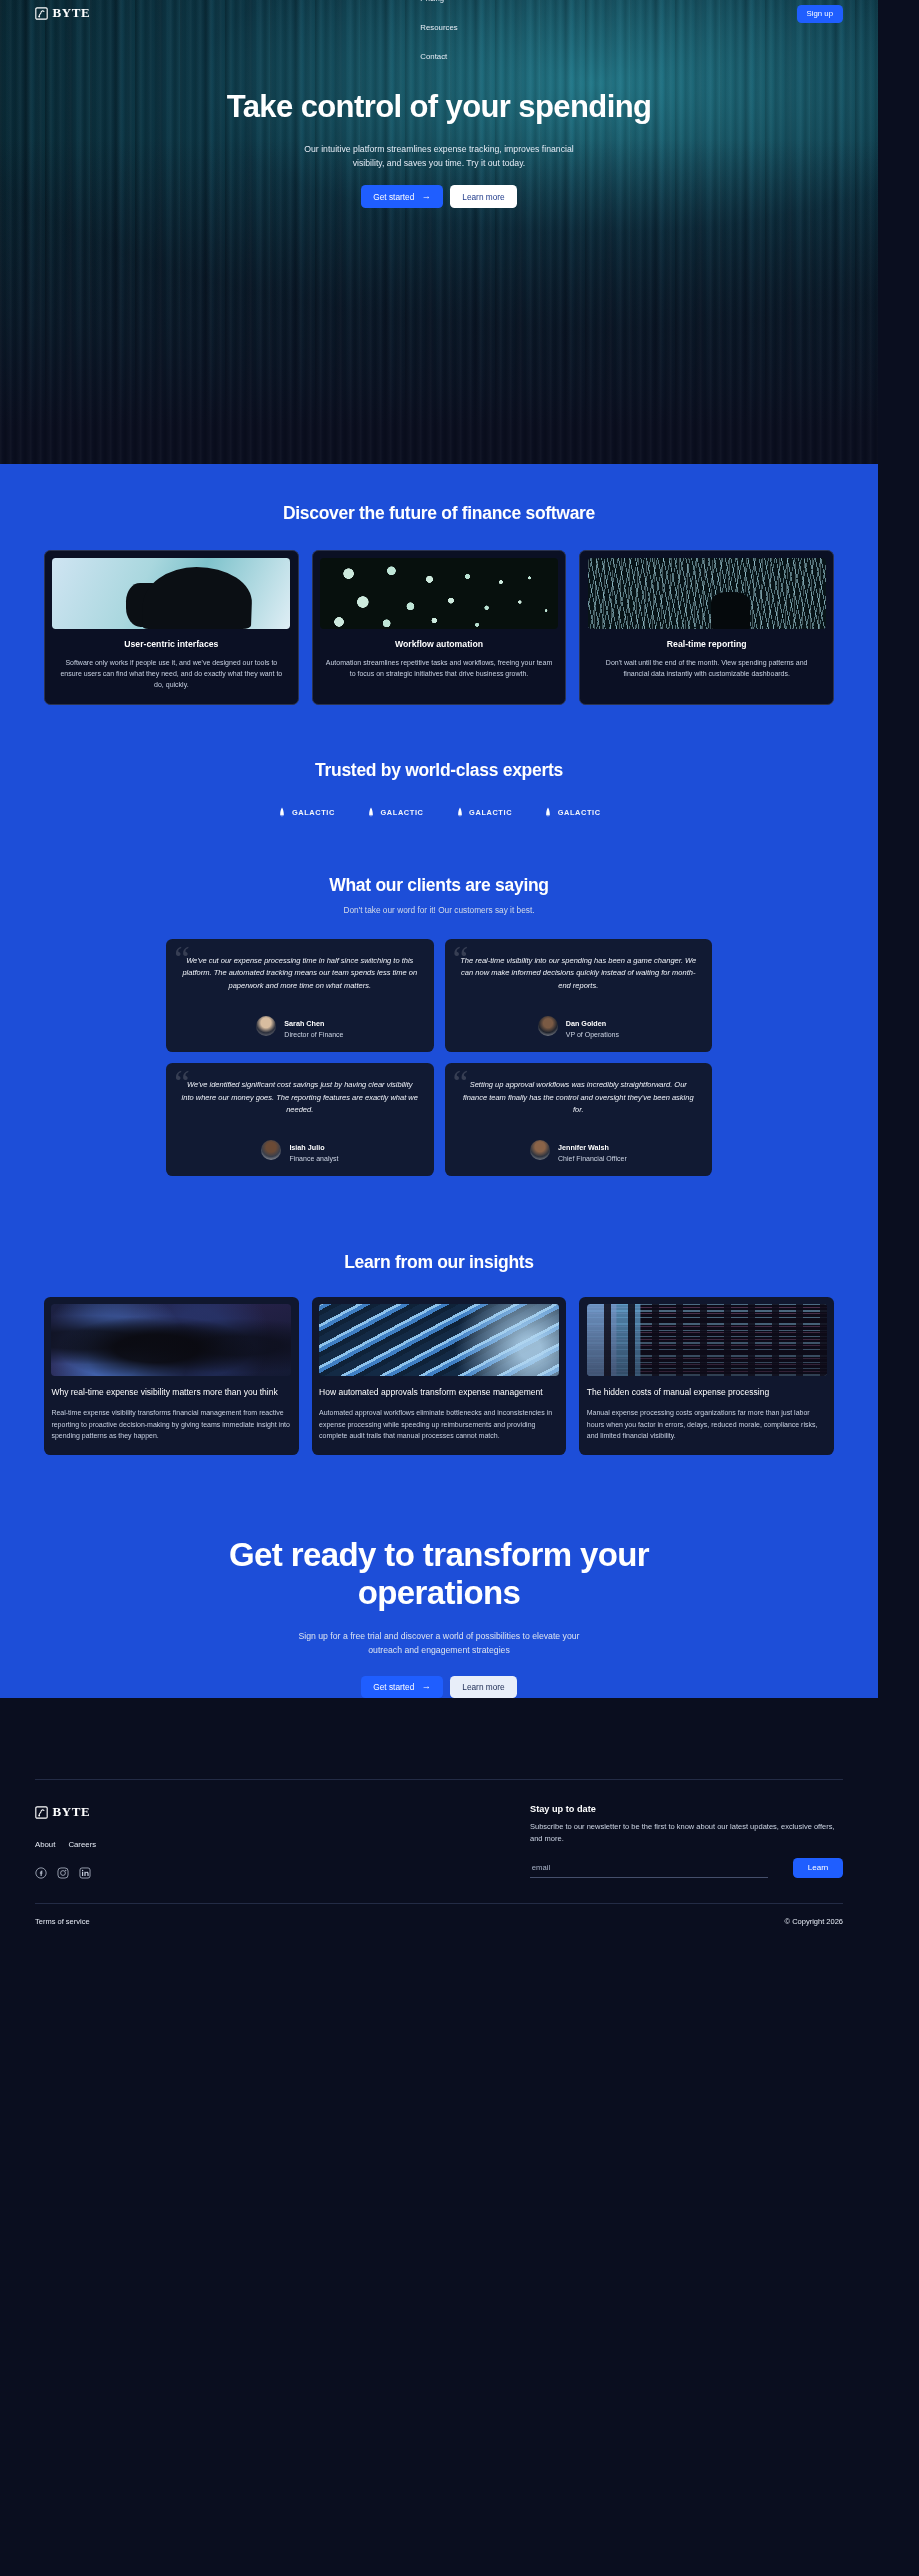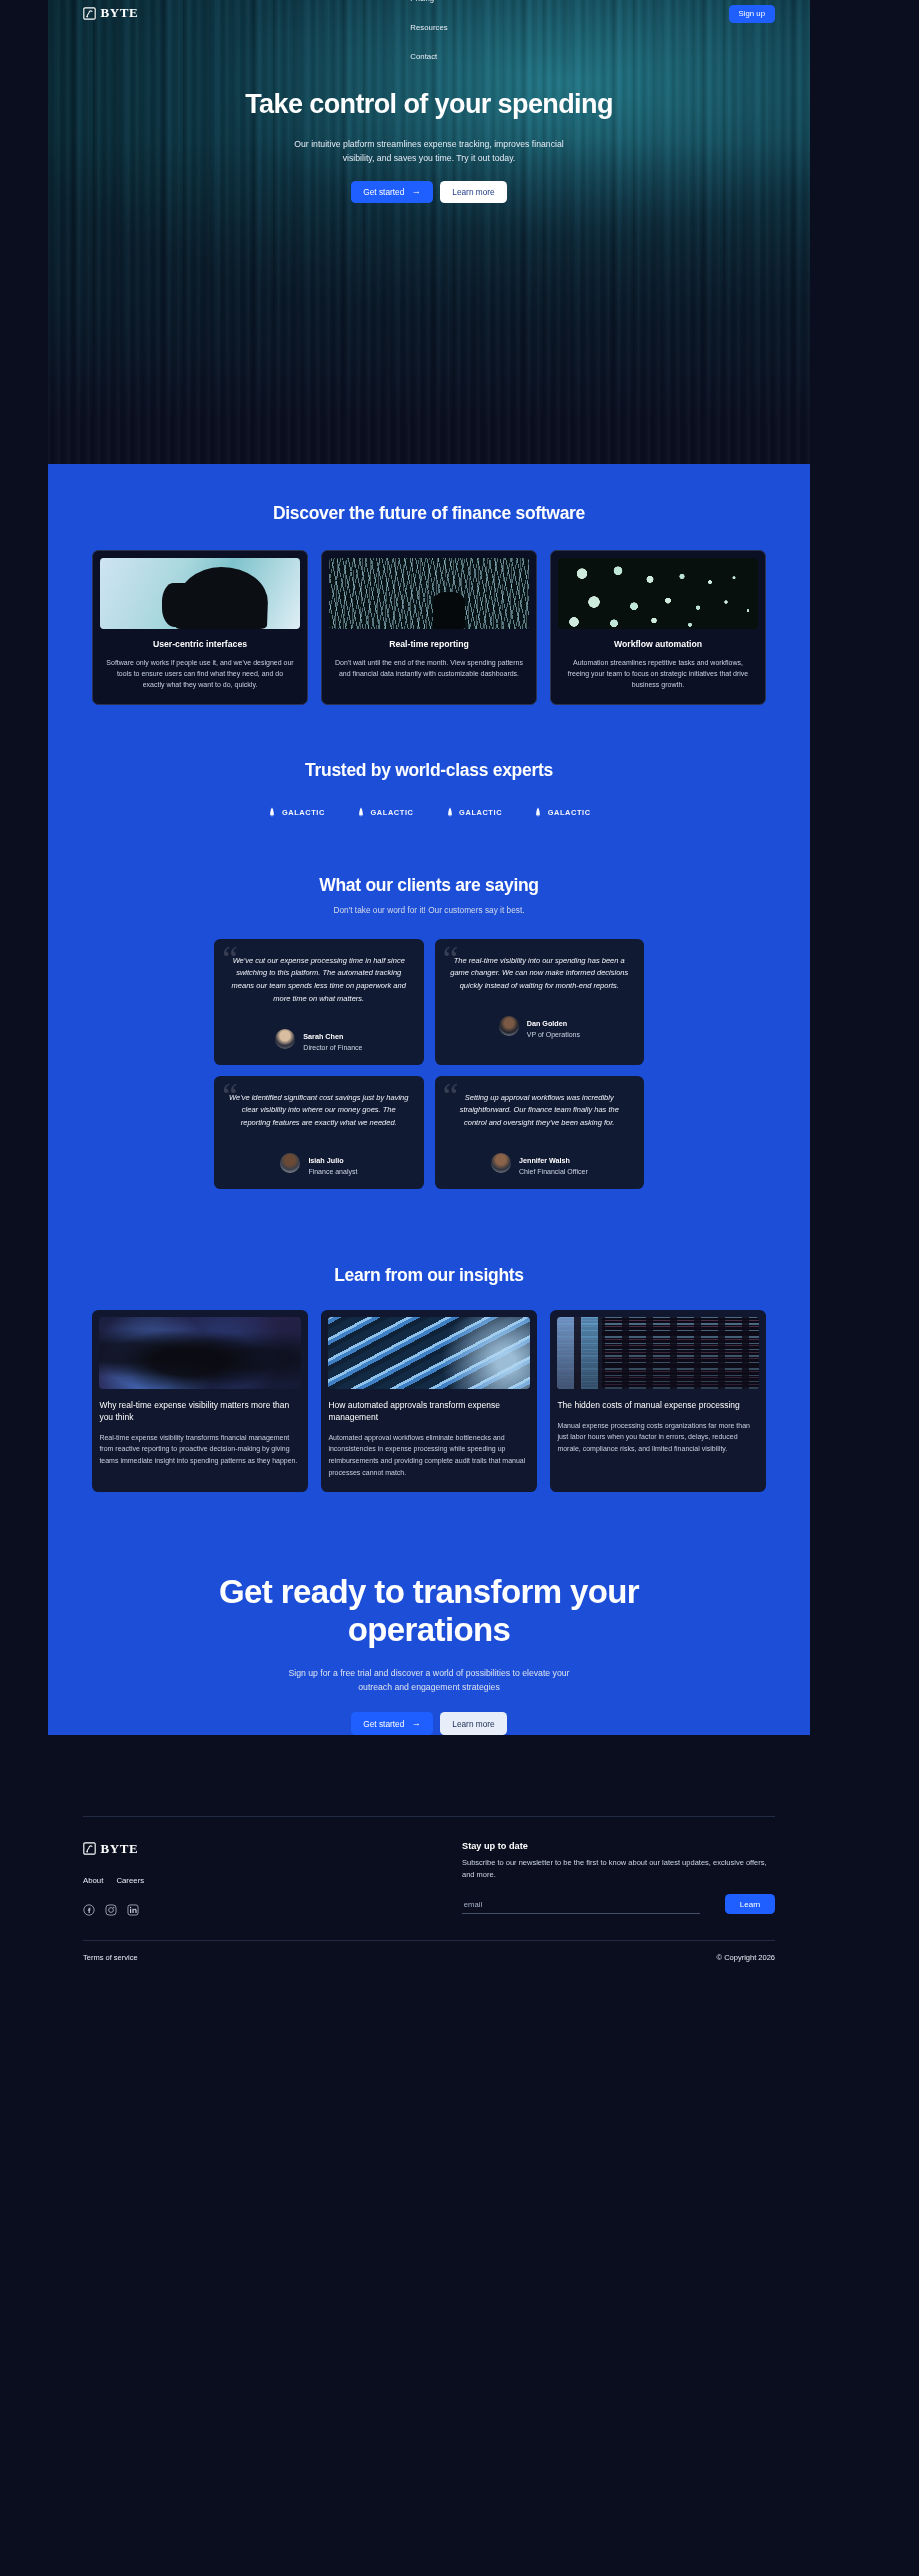--- a/index.html
+++ b/index.html
@@ -4,21 +4,21 @@
 <title>BYTE — Take control of your spending</title>
 <style>
   * { box-sizing: border-box; margin: 0; padding: 0; }
   html, body {
     width: 920px;
     background: #0a0e1f;
     font-family: "Liberation Sans", sans-serif;
     color: #ffffff;
     -webkit-font-smoothing: antialiased;
   }
-  .page { width: 762px; position: relative; overflow: hidden; margin-left: 48px; }
+  .page { width: 878px; position: relative; overflow: hidden; }
 
   
   .hero {
     position: relative;
     height: 464px;
     background:
       linear-gradient(to bottom, rgba(10,14,31,0) 30%, rgba(10,14,31,0.55) 62%, #0a0e1f 92%),
       radial-gradient(120% 85% at 68% 18%, rgba(56,178,198,0.55) 0%, rgba(20,70,92,0.35) 38%, rgba(8,20,34,0.25) 62%, rgba(10,14,31,0) 80%),
       repeating-linear-gradient(90deg,
         #06232c 0px, #0b3440 6.4px, #072a35 13px, #0a303c 19.3px,
@@ -61,21 +61,21 @@
     font-family: "Liberation Sans", sans-serif;
   }
   .btn-signup {
     background: #1f5eff; color: #fff; font-size: 7.8px; font-weight: 400;
     padding: 4.6px 10px; border-radius: 4.6px;
   }
 
   
   .hero-content { text-align: center; padding-top: 63px; }
   .hero-title {
-    font-size: 27px; line-height: 1.16; font-weight: 700; letter-spacing: -0.6px;
+    font-size: 31px; line-height: 1.16; font-weight: 700; letter-spacing: -0.6px;
     max-width: 441px; margin: 0 auto; color: #fff;
   }
   .hero-sub {
     margin: 16.6px auto 0; max-width: 276px;
     font-size: 8.7px; line-height: 1.62; color: #e4ebf5;
   }
   .hero-actions { margin-top: 15.6px; display: flex; gap: 7.4px; justify-content: center; }
   .btn-primary {
     background: #1f5eff; color: #fff; font-size: 8.3px;
     padding: 6.4px 12px; border-radius: 4.6px; gap: 7.4px;
@@ -338,31 +338,31 @@
       <div class="feature-card">
         <div class="feature-img img-person">
           <span class="hair"></span>
             <span class="silhouette"></span>
         </div>
         <div class="feature-title">User-centric interfaces</div>
         <div class="feature-desc">Software only works if people use it, and we've designed our tools to ensure users can find what they need, and do exactly what they want to do, quickly.</div>
       </div>
 
       <div class="feature-card">
-        <div class="feature-img img-wires">
-          <span class="figure"></span>
-        </div>
-        <div class="feature-title">Real-time reporting</div>
-        <div class="feature-desc">Don't wait until the end of the month. View spending patterns and financial data instantly with customizable dashboards.</div>
-      </div>
-
-      <div class="feature-card">
         <div class="feature-img img-dots"></div>
         <div class="feature-title">Workflow automation</div>
         <div class="feature-desc">Automation streamlines repetitive tasks and workflows, freeing your team to focus on strategic initiatives that drive business growth.</div>
+      </div>
+
+      <div class="feature-card">
+        <div class="feature-img img-wires">
+          <span class="figure"></span>
+        </div>
+        <div class="feature-title">Real-time reporting</div>
+        <div class="feature-desc">Don't wait until the end of the month. View spending patterns and financial data instantly with customizable dashboards.</div>
       </div>
 
     </div>
   </section>
 
   <section class="trusted">
     <h2 class="sec-title">Trusted by world-class experts</h2>
     <div class="logo-row">
       <div class="logo-item">
         <span>

